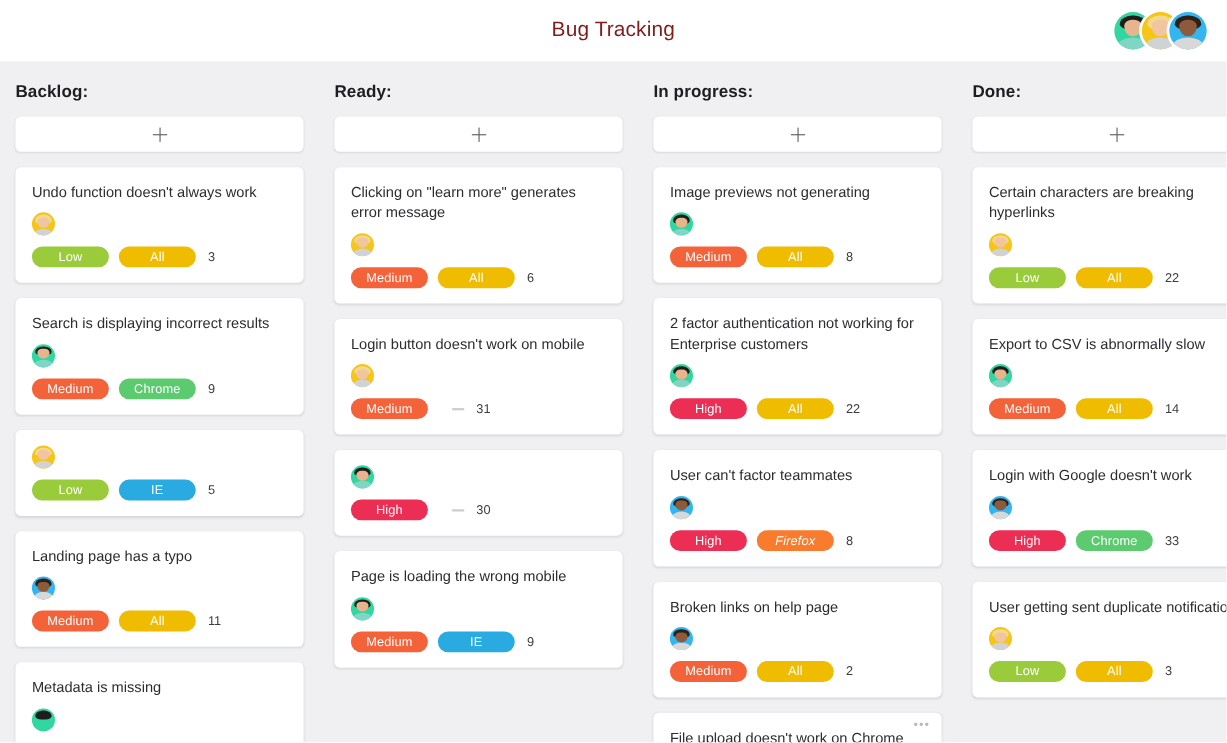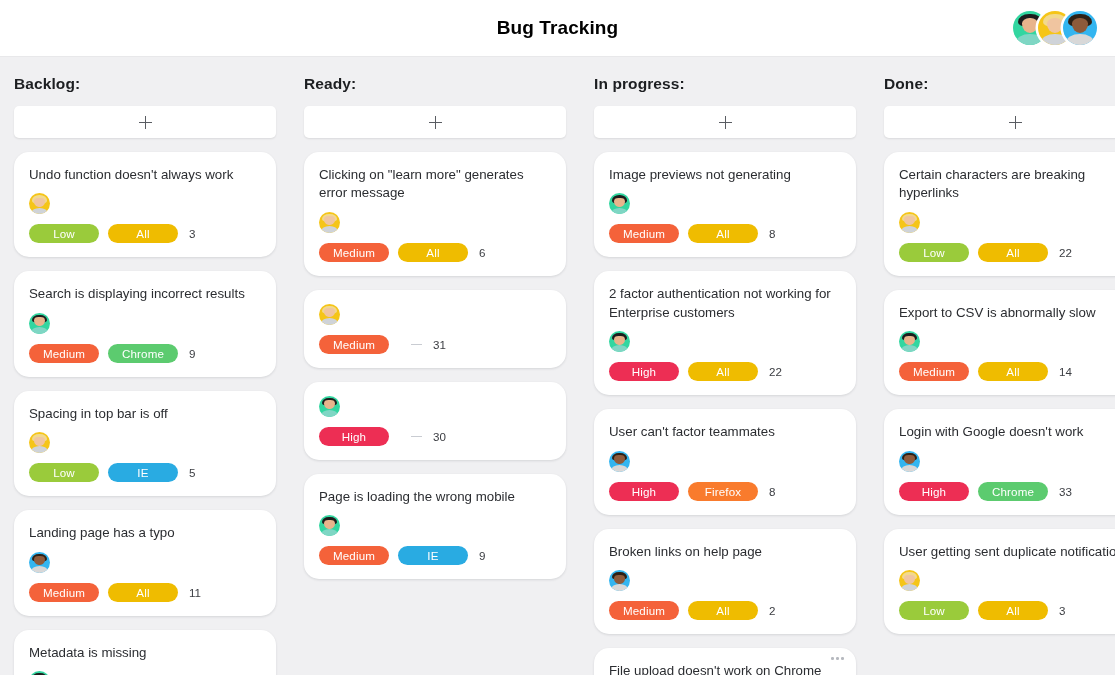--- a/index.html
+++ b/index.html
@@ -22,22 +22,22 @@
     position: relative;
     height: 57px;
     background: #ffffff;
     border-bottom: 1px solid #e8e8ea;
     display: flex;
     align-items: center;
     justify-content: center;
   }
   .app-title {
     font-size: 19px;
-    font-weight: 700;
-    color: #000000;
+    font-weight: 400;
+    color: #7f1d1d;
     letter-spacing: 0.1px;
   }
   .avatar-group {
     position: absolute;
     right: 18px;
     top: 50%;
     transform: translateY(-50%);
     display: flex;
     align-items: center;
   }
@@ -121,21 +121,21 @@
     content: "";
     position: absolute;
     background: #5a5d63;
   }
   .plus-icon::before { left: 0; right: 0; top: 6px; height: 1.6px; }
   .plus-icon::after { top: 0; bottom: 0; left: 6px; width: 1.6px; }
 
   
   .card {
     background: #ffffff;
-    border-radius: 15px;
+    border-radius: 5px;
     padding: 14px 14px 14px 15px;
     margin-bottom: 14px;
     box-shadow: 0 1px 2.5px rgba(20,22,30,0.12);
     position: relative;
     cursor: pointer;
   }
   .card-title {
     font-size: 13.3px;
     line-height: 1.39;
     color: #2b2d31;
@@ -257,21 +257,20 @@
             </span>
           </div>
         </div>
         <div class="card-tags">
           <span class="tag" style="background: rgb(244, 98, 58);">Medium</span>
           <span class="tag" style="background: rgb(92, 203, 111);">Chrome</span>
           <span class="count">9</span>
         </div>
       </div>
       <div class="card">
-        <div class="card-title">Spacing in top bar is off</div>
         <div class="card-avatar-row">
           <div class="av av-sm" style="background: rgb(245, 197, 24);">
             <span class="face">
               <span class="body" style="background:#cfd3d8"></span>
               <span class="hair" style="background:#f2d98d"></span>
               <span class="head" style="background:#f0c5a0"></span>
             </span>
           </div>
         </div>
         <div class="card-tags">
@@ -324,20 +323,21 @@
             </span>
           </div>
         </div>
         <div class="card-tags">
           <span class="tag" style="background: rgb(244, 98, 58);">Medium</span>
           <span class="tag" style="background: rgb(239, 188, 0);">All</span>
           <span class="count">6</span>
         </div>
       </div>
       <div class="card">
+        <div class="card-title">Login button doesn't work on mobile</div>
         <div class="card-avatar-row">
           <div class="av av-sm" style="background: rgb(245, 197, 24);">
             <span class="face">
               <span class="body" style="background:#cfd3d8"></span>
               <span class="hair" style="background:#f2d98d"></span>
               <span class="head" style="background:#f0c5a0"></span>
             </span>
           </div>
         </div>
         <div class="card-tags">
@@ -425,21 +425,21 @@
           <div class="av av-sm" style="background: rgb(51, 181, 240);">
             <span class="face">
               <span class="body" style="background:#d8d8d8"></span>
               <span class="hair" style="background:#2e2016"></span>
               <span class="head" style="background:#8d5a3b"></span>
             </span>
           </div>
         </div>
         <div class="card-tags">
           <span class="tag" style="background: rgb(237, 46, 84);">High</span>
-          <span class="tag" style="background: rgb(249, 123, 45);">Firefox</span>
+          <span class="tag" style="background: rgb(249, 123, 45); font-style: italic;">Firefox</span>
           <span class="count">8</span>
         </div>
       </div>
       <div class="card">
         <div class="card-title">Broken links on help page</div>
         <div class="card-avatar-row">
           <div class="av av-sm" style="background: rgb(51, 181, 240);">
             <span class="face">
               <span class="body" style="background:#d8d8d8"></span>
               <span class="hair" style="background:#2e2016"></span>

